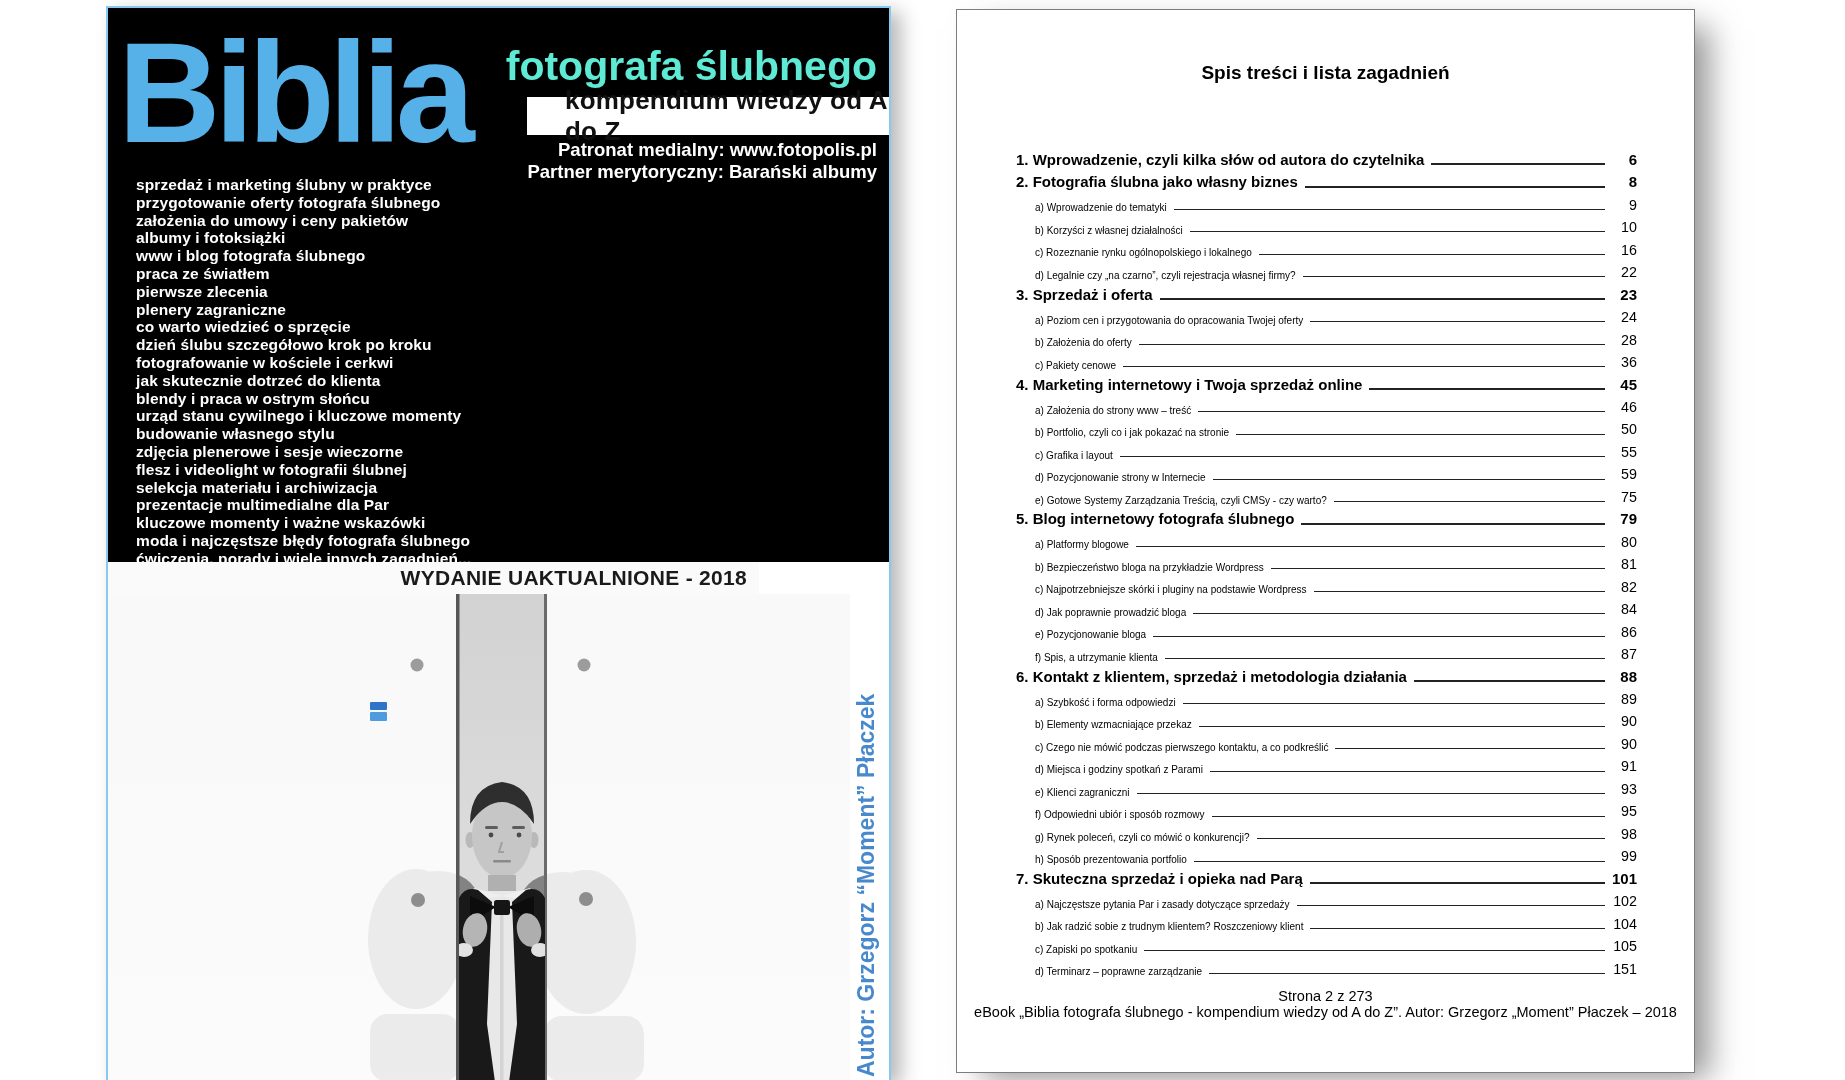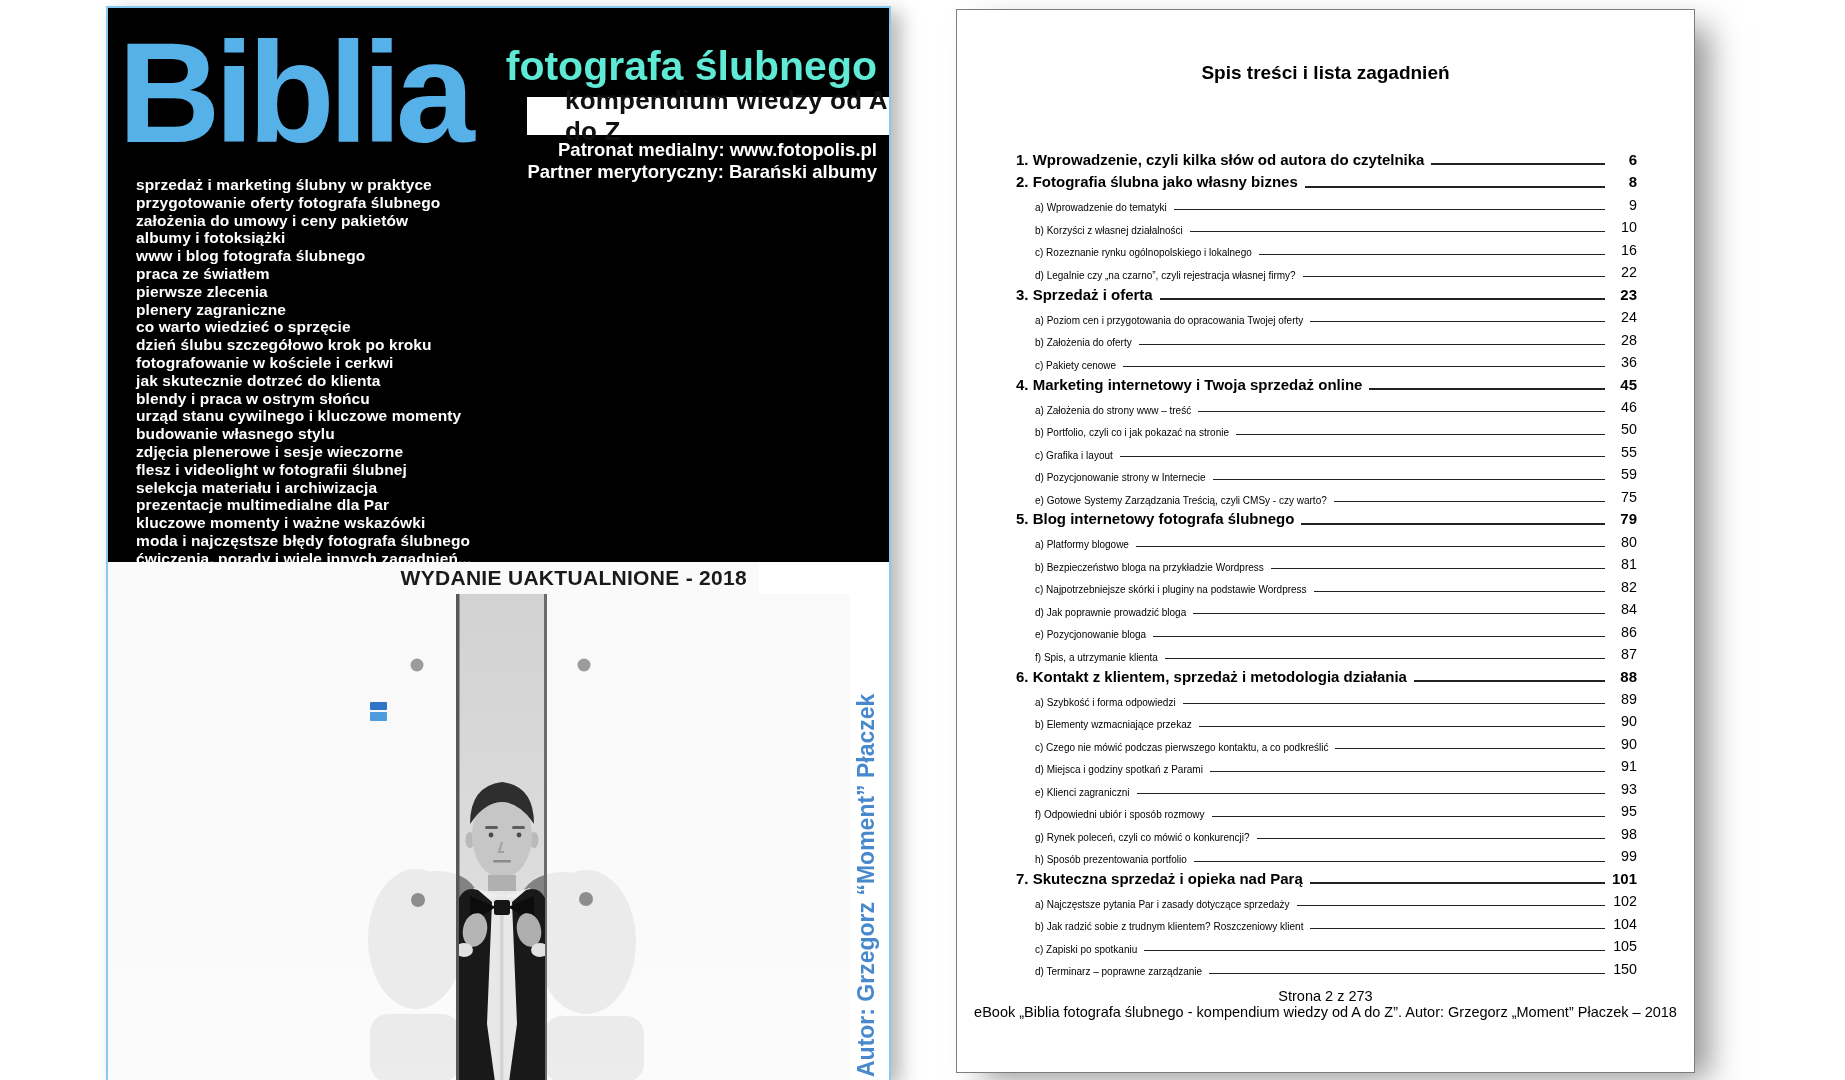--- a/index.html
+++ b/index.html
@@ -355,21 +355,21 @@
           <span class="pg">104</span>
         </div>
         <div class="toc-row sub">
           <span class="lab">c) Zapiski po spotkaniu</span>
           <span class="leader"></span>
           <span class="pg">105</span>
         </div>
         <div class="toc-row sub">
           <span class="lab">d) Terminarz – poprawne zarządzanie</span>
           <span class="leader"></span>
-          <span class="pg">150</span>
+          <span class="pg">151</span>
         </div>
       </div>
     <div class="toc-footer">
       <div class="strona">Strona 2 z 273</div>
       <div class="credit">eBook „Biblia fotografa ślubnego - kompendium wiedzy od A do Z”. Autor: Grzegorz „Moment” Płaczek – 2018</div>
     </div>
   </section>
 
 </div>
 

